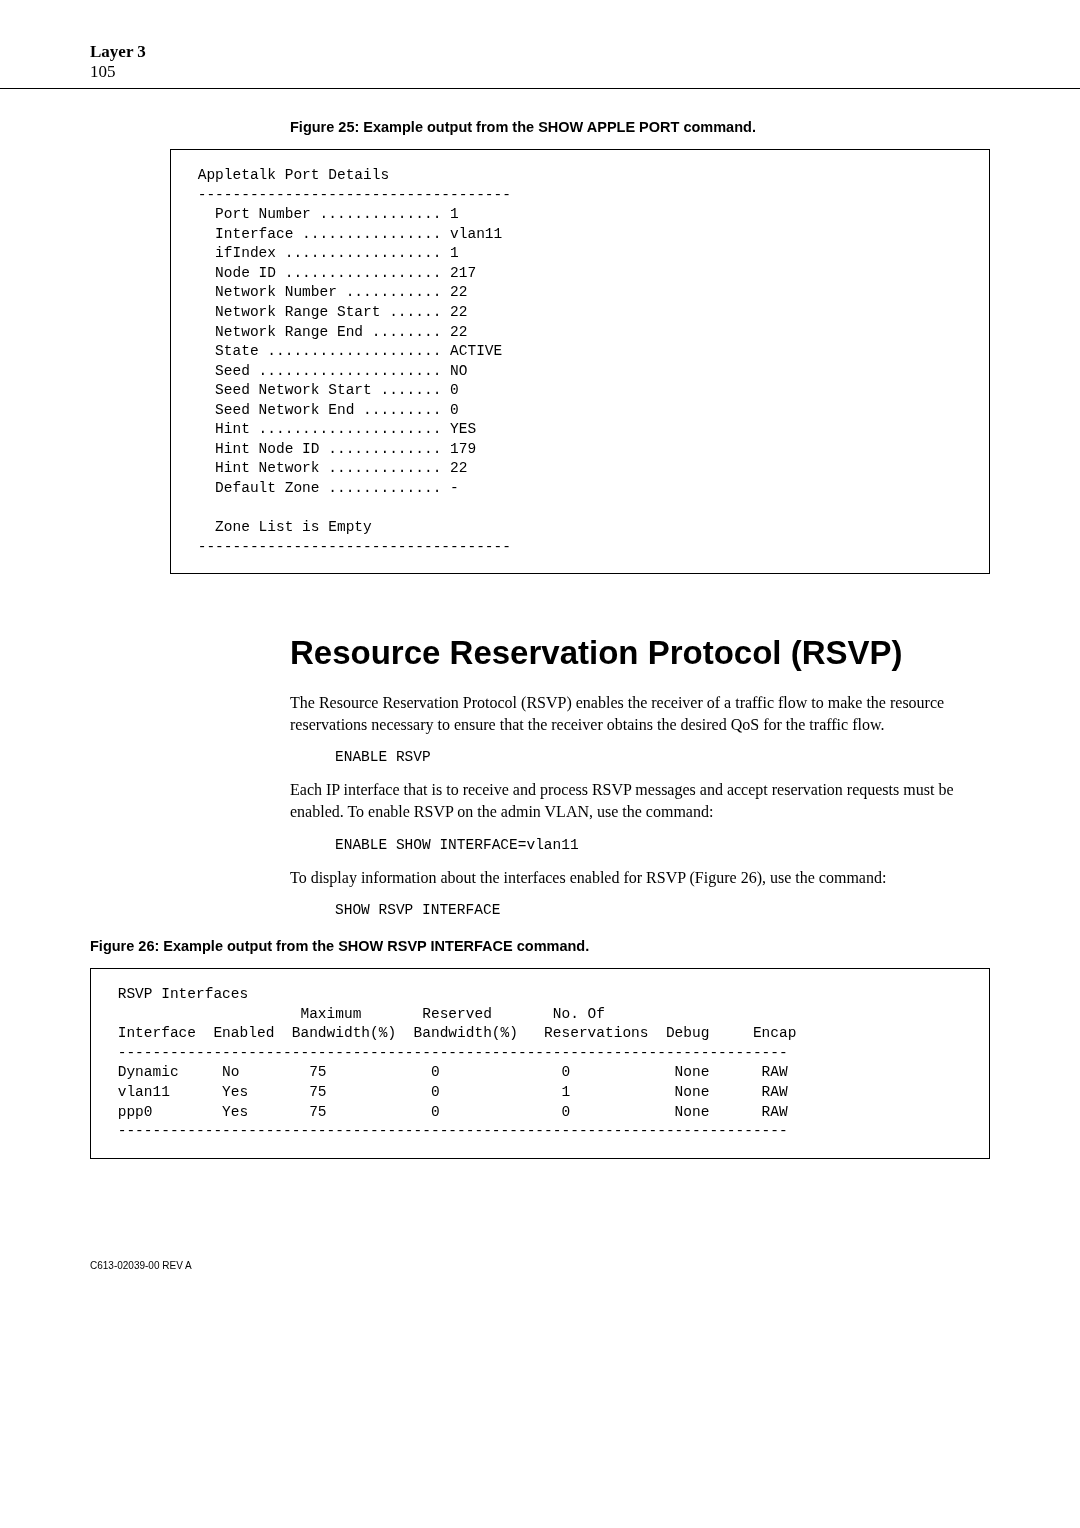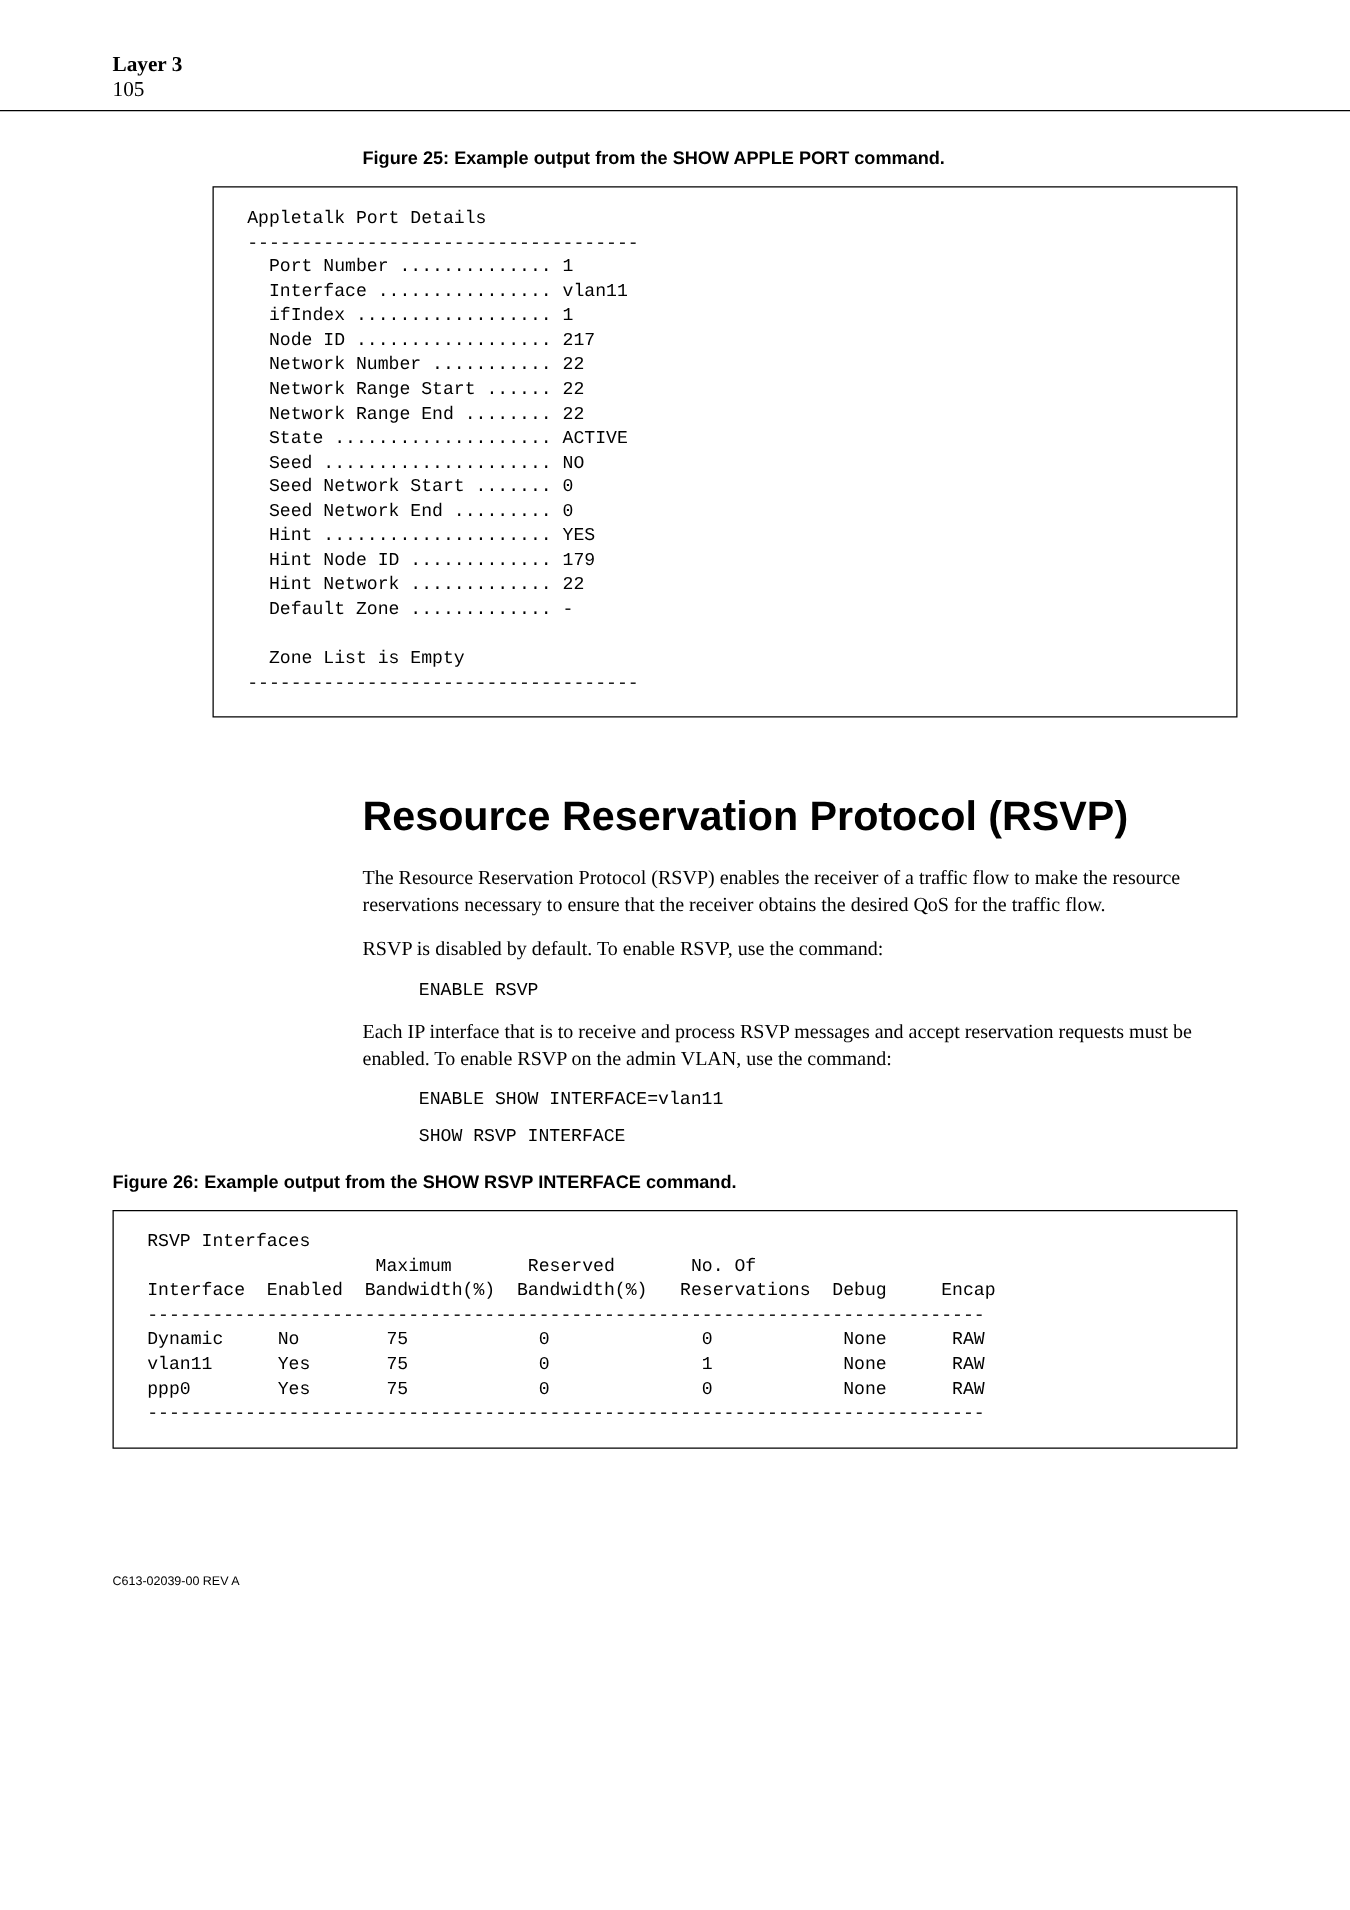--- a/index.html
+++ b/index.html
@@ -107,26 +107,26 @@
    Hint Node ID ............. 179
    Hint Network ............. 22
    Default Zone ............. -
 
    Zone List is Empty
  ------------------------------------</div>
 
   <h1 class="section">Resource Reservation Protocol (RSVP)</h1>
 
   <p class="body">The Resource Reservation Protocol (RSVP) enables the receiver of a traffic flow to make the resource reservations necessary to ensure that the receiver obtains the desired QoS for the traffic flow.</p>
-  <p class="body">RSVP is disabled by default. To enable RSVP, use the command:</p>
   <div class="cmd">ENABLE RSVP</div>
 
   <p class="body">Each IP interface that is to receive and process RSVP messages and accept reservation requests must be enabled. To enable RSVP on the admin VLAN, use the command:</p>
   <div class="cmd">ENABLE SHOW INTERFACE=vlan11</div>
 
+  <p class="body">To display information about the interfaces enabled for RSVP (Figure 26), use the command:</p>
   <div class="cmd">SHOW RSVP INTERFACE</div>
 
   <div class="figure-caption-full">Figure 26: Example output from the SHOW RSVP INTERFACE command.</div>
   <div class="code-box code-box-wide"> RSVP Interfaces
                       Maximum       Reserved       No. Of
  Interface  Enabled  Bandwidth(%)  Bandwidth(%)   Reservations  Debug     Encap
  -----------------------------------------------------------------------------
  Dynamic     No        75            0              0            None      RAW
  vlan11      Yes       75            0              1            None      RAW
  ppp0        Yes       75            0              0            None      RAW

